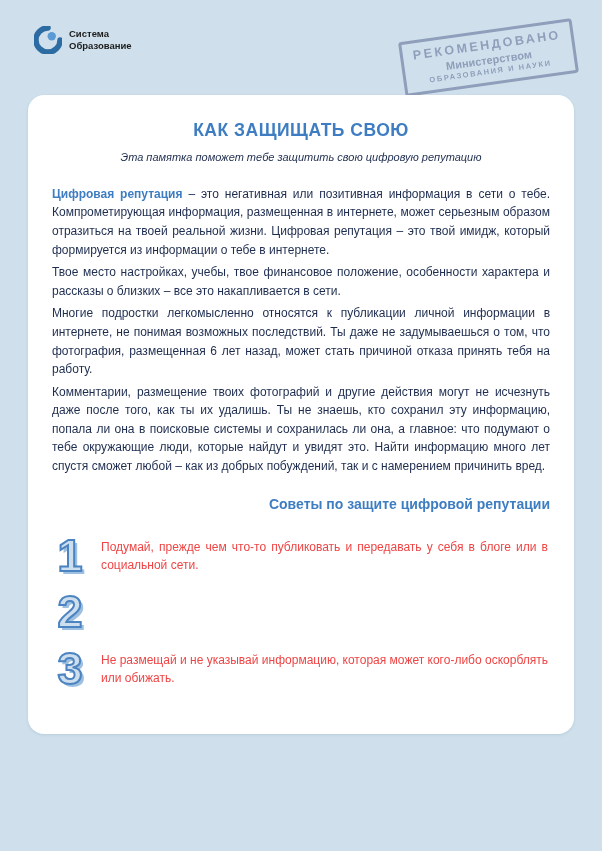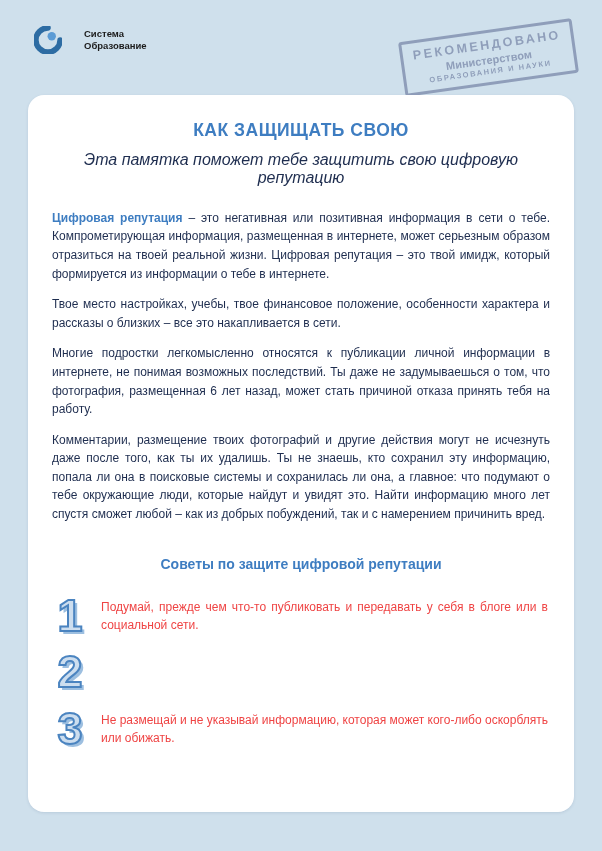--- a/index.html
+++ b/index.html
@@ -5,64 +5,64 @@
   html,body{margin:0;padding:0;}
   body{
     width:602px;height:851px;position:relative;overflow:hidden;
     background:#cfe0ec;
     font-family:"Liberation Sans","DejaVu Sans",sans-serif;
     color:#1e2d4f;
   }
   
   .logo{
     position:absolute;left:34px;top:26px;
-    display:flex;align-items:center;gap:22px;
+    display:flex;align-items:center;gap:7px;
   }
   .logo-icon svg{display:block;}
   .logo-text{font-size:9.5px;font-weight:bold;color:#1c1c1c;line-height:1.25;}
   .stamp{
     position:absolute;right:26px;top:30px;
     transform:rotate(-8deg);
     border:3px solid #8a99b6;border-radius:3px;
     color:#8a99b6;text-align:center;
     padding:5px 10px 6px;
     opacity:.92;
   }
   .stamp-l1{font-size:12.5px;font-weight:800;letter-spacing:2.5px;white-space:nowrap;}
   .stamp-l2{font-size:11px;font-weight:800;margin-top:2px;}
   .stamp-l3{font-size:7.5px;font-weight:800;letter-spacing:1.6px;margin-top:1px;}
   
   .card{
     position:absolute;left:28px;top:95px;
-    width:546px;height:717px;box-sizing:border-box;
+    width:546px;height:639px;box-sizing:border-box;
     background:#ffffff;border-radius:16px;
     padding:20px 24px 15px 24px;
     box-shadow:0 1px 3px rgba(60,90,130,.15);
   }
   .title{
     text-align:center;color:#3e7dc1;
     font-size:17.5px;font-weight:bold;letter-spacing:.5px;
     line-height:1.3;margin-top:4px;
   }
   .subtitle{
     text-align:center;font-style:italic;
-    font-size:16px;color:#1e2d4f;margin-top:9px;
+    font-size:11px;color:#1e2d4f;margin-top:9px;
   }
   .body-text{margin-top:22px;}
   .body-text p{
-    margin:12px 0 3px 0;
+    margin:4px 0 3px 0;
     font-size:12px;line-height:1.55;
     text-align:justify;color:#1e2d4f;
   }
   .term{color:#3e7dc1;font-weight:bold;}
   
   .tips-title{
-    text-align:center;color:#3e7dc1;
+    text-align:right;color:#3e7dc1;
     font-size:14px;font-weight:bold;
-    margin-top:32px;
+    margin-top:20px;
   }
   .tips{margin-top:24px;}
   .tip{display:flex;gap:15px;margin:0 2px 17px 2px;align-items:flex-start;}
   .tip-num{
     flex:0 0 32px;width:32px;
     font-size:45px;line-height:.88;font-weight:800;
     color:#cddeef;
     -webkit-text-stroke:2px #4b84c0;
     text-shadow:3px 3px 0 #9dbfe0;
     text-align:center;

